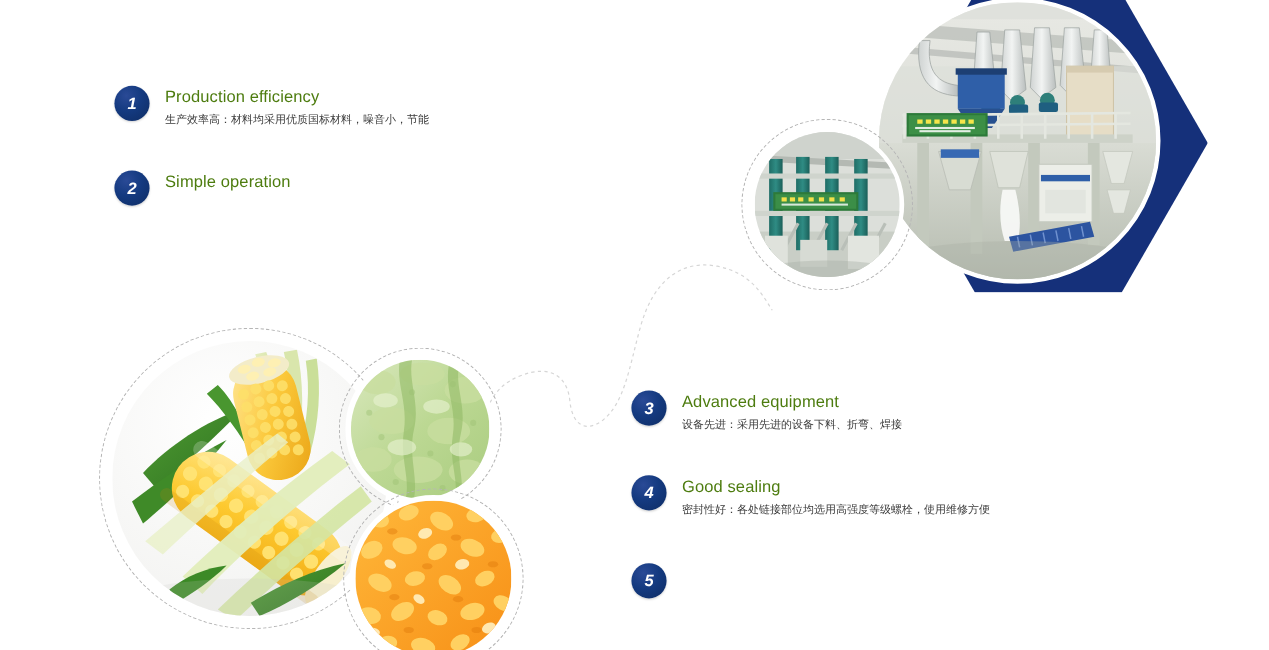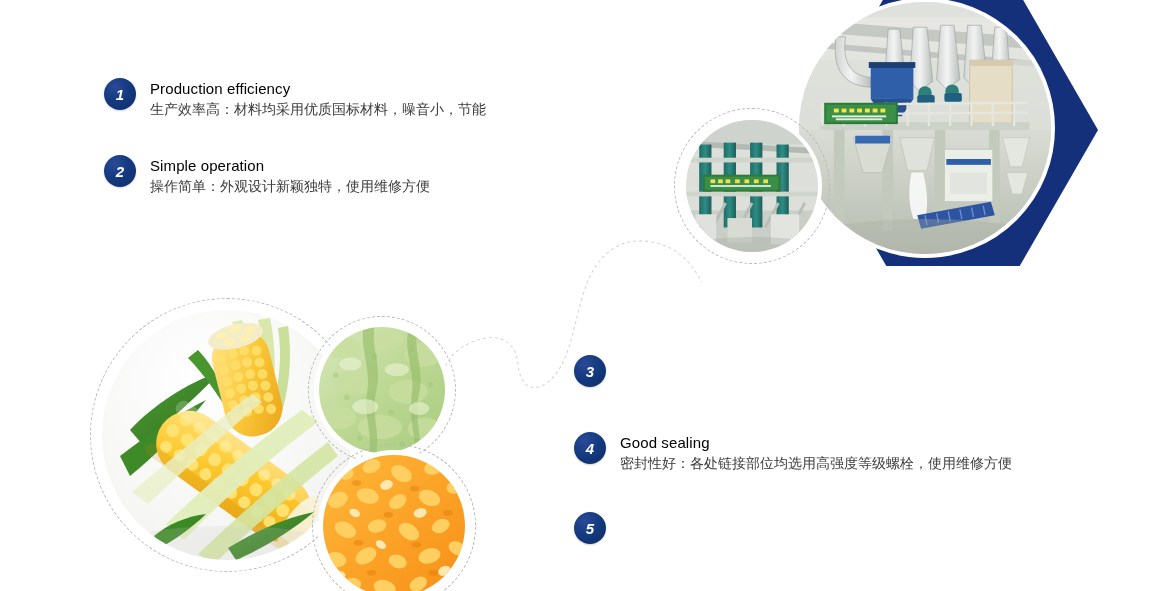--- a/index.html
+++ b/index.html
@@ -42,30 +42,30 @@
     line-height: 1;
     box-shadow: 0 1px 2px rgba(0,0,0,0.18);
   }
 
   .feature-text {
     margin-left: 14px;
     padding-top: 1px;
   }
 
   .feature-title {
-    color: #000000;
+    color: #4d7c0f;
     font-size: 15px;
     line-height: 19px;
     white-space: nowrap;
     letter-spacing: 0.1px;
   }
 
   .feature-desc {
     color: #3a3a3a;
-    font-size: 14px;
+    font-size: 10px;
     line-height: 21px;
     white-space: nowrap;
     margin-top: 1px;
   }
 
   
   #feature-1 { left: 104px; top: 78px; }
   #feature-2 { left: 104px; top: 155px; }
   
   #feature-3 { left: 574px; top: 355px; }
@@ -603,26 +603,29 @@
     <div class="feature-text">
       <div class="feature-title">Production efficiency</div>
       <div class="feature-desc">生产效率高：材料均采用优质国标材料，噪音小，节能</div>
     </div>
   </div>
 
   <div class="feature" id="feature-2">
     <div class="badge">2</div>
     <div class="feature-text">
       <div class="feature-title">Simple operation</div>
-      <div class="feature-desc">操作简单：外观设计新颖独特，使用维修方便</div>
     </div>
   </div>
 
   <div class="feature" id="feature-3">
     <div class="badge">3</div>
+    <div class="feature-text">
+      <div class="feature-title">Advanced equipment</div>
+      <div class="feature-desc">设备先进：采用先进的设备下料、折弯、焊接</div>
+    </div>
   </div>
 
   <div class="feature" id="feature-4">
     <div class="badge">4</div>
     <div class="feature-text">
       <div class="feature-title">Good sealing</div>
       <div class="feature-desc">密封性好：各处链接部位均选用高强度等级螺栓，使用维修方便</div>
     </div>
   </div>
 

